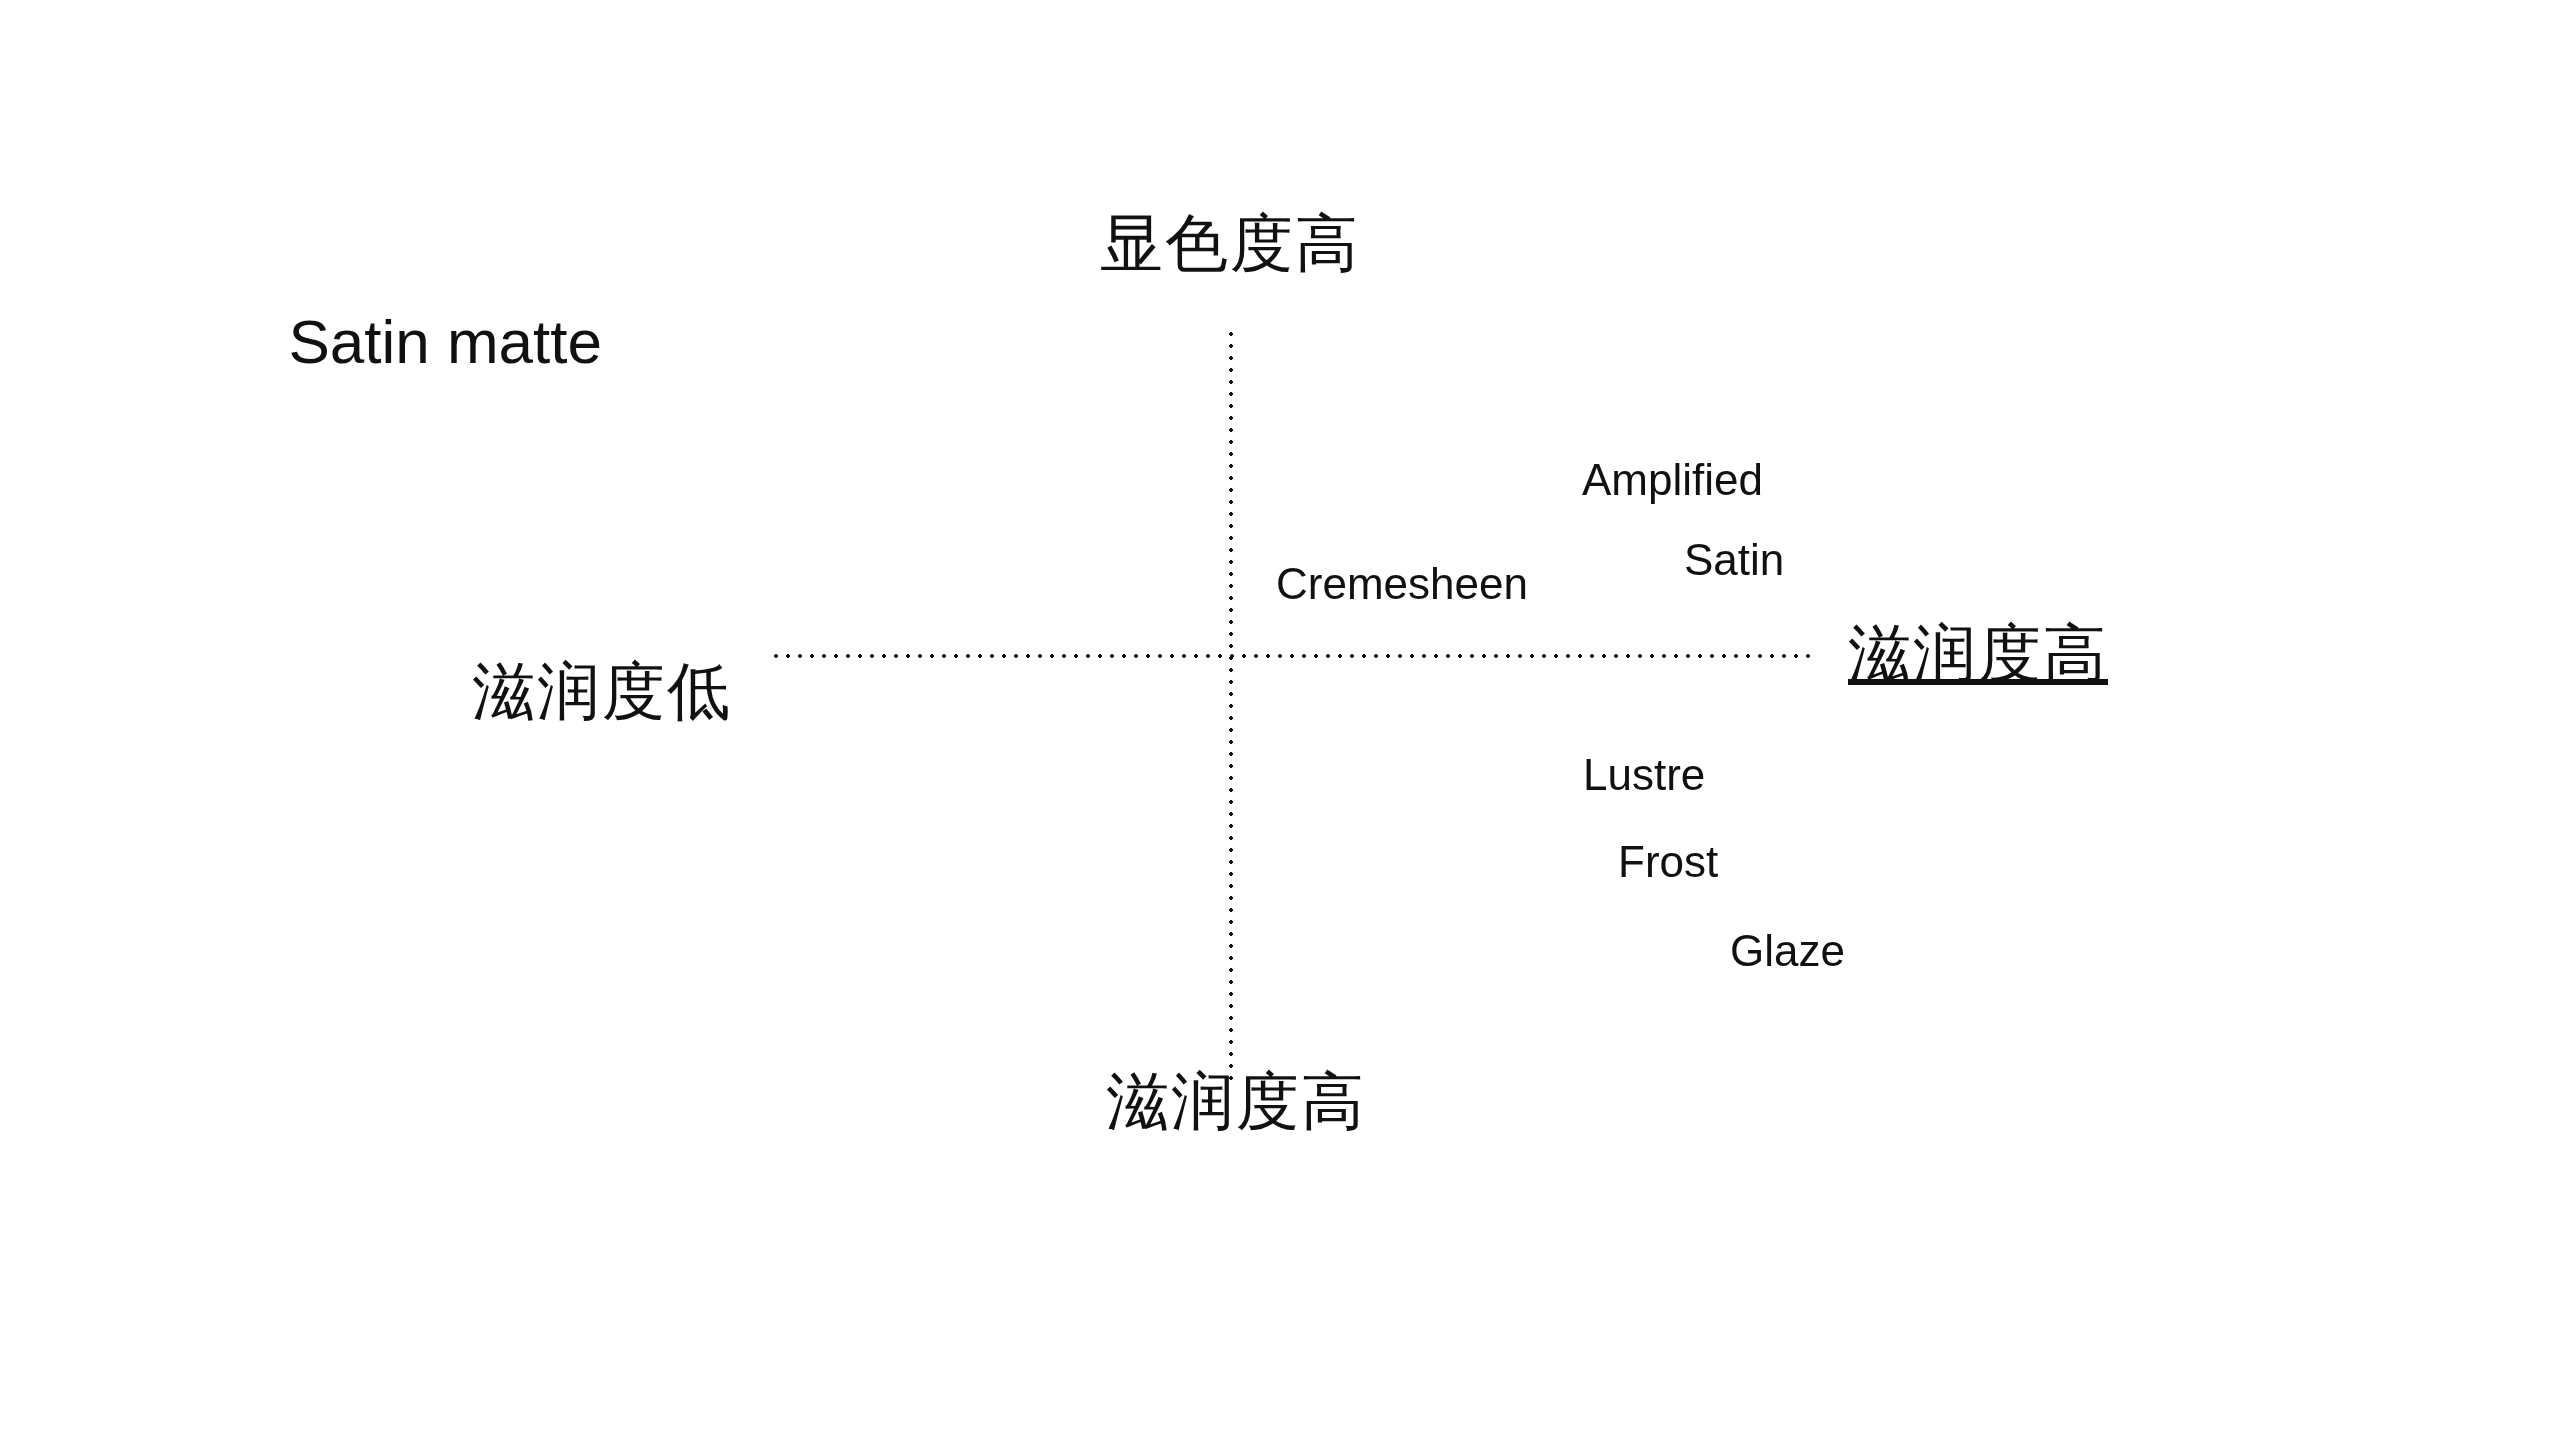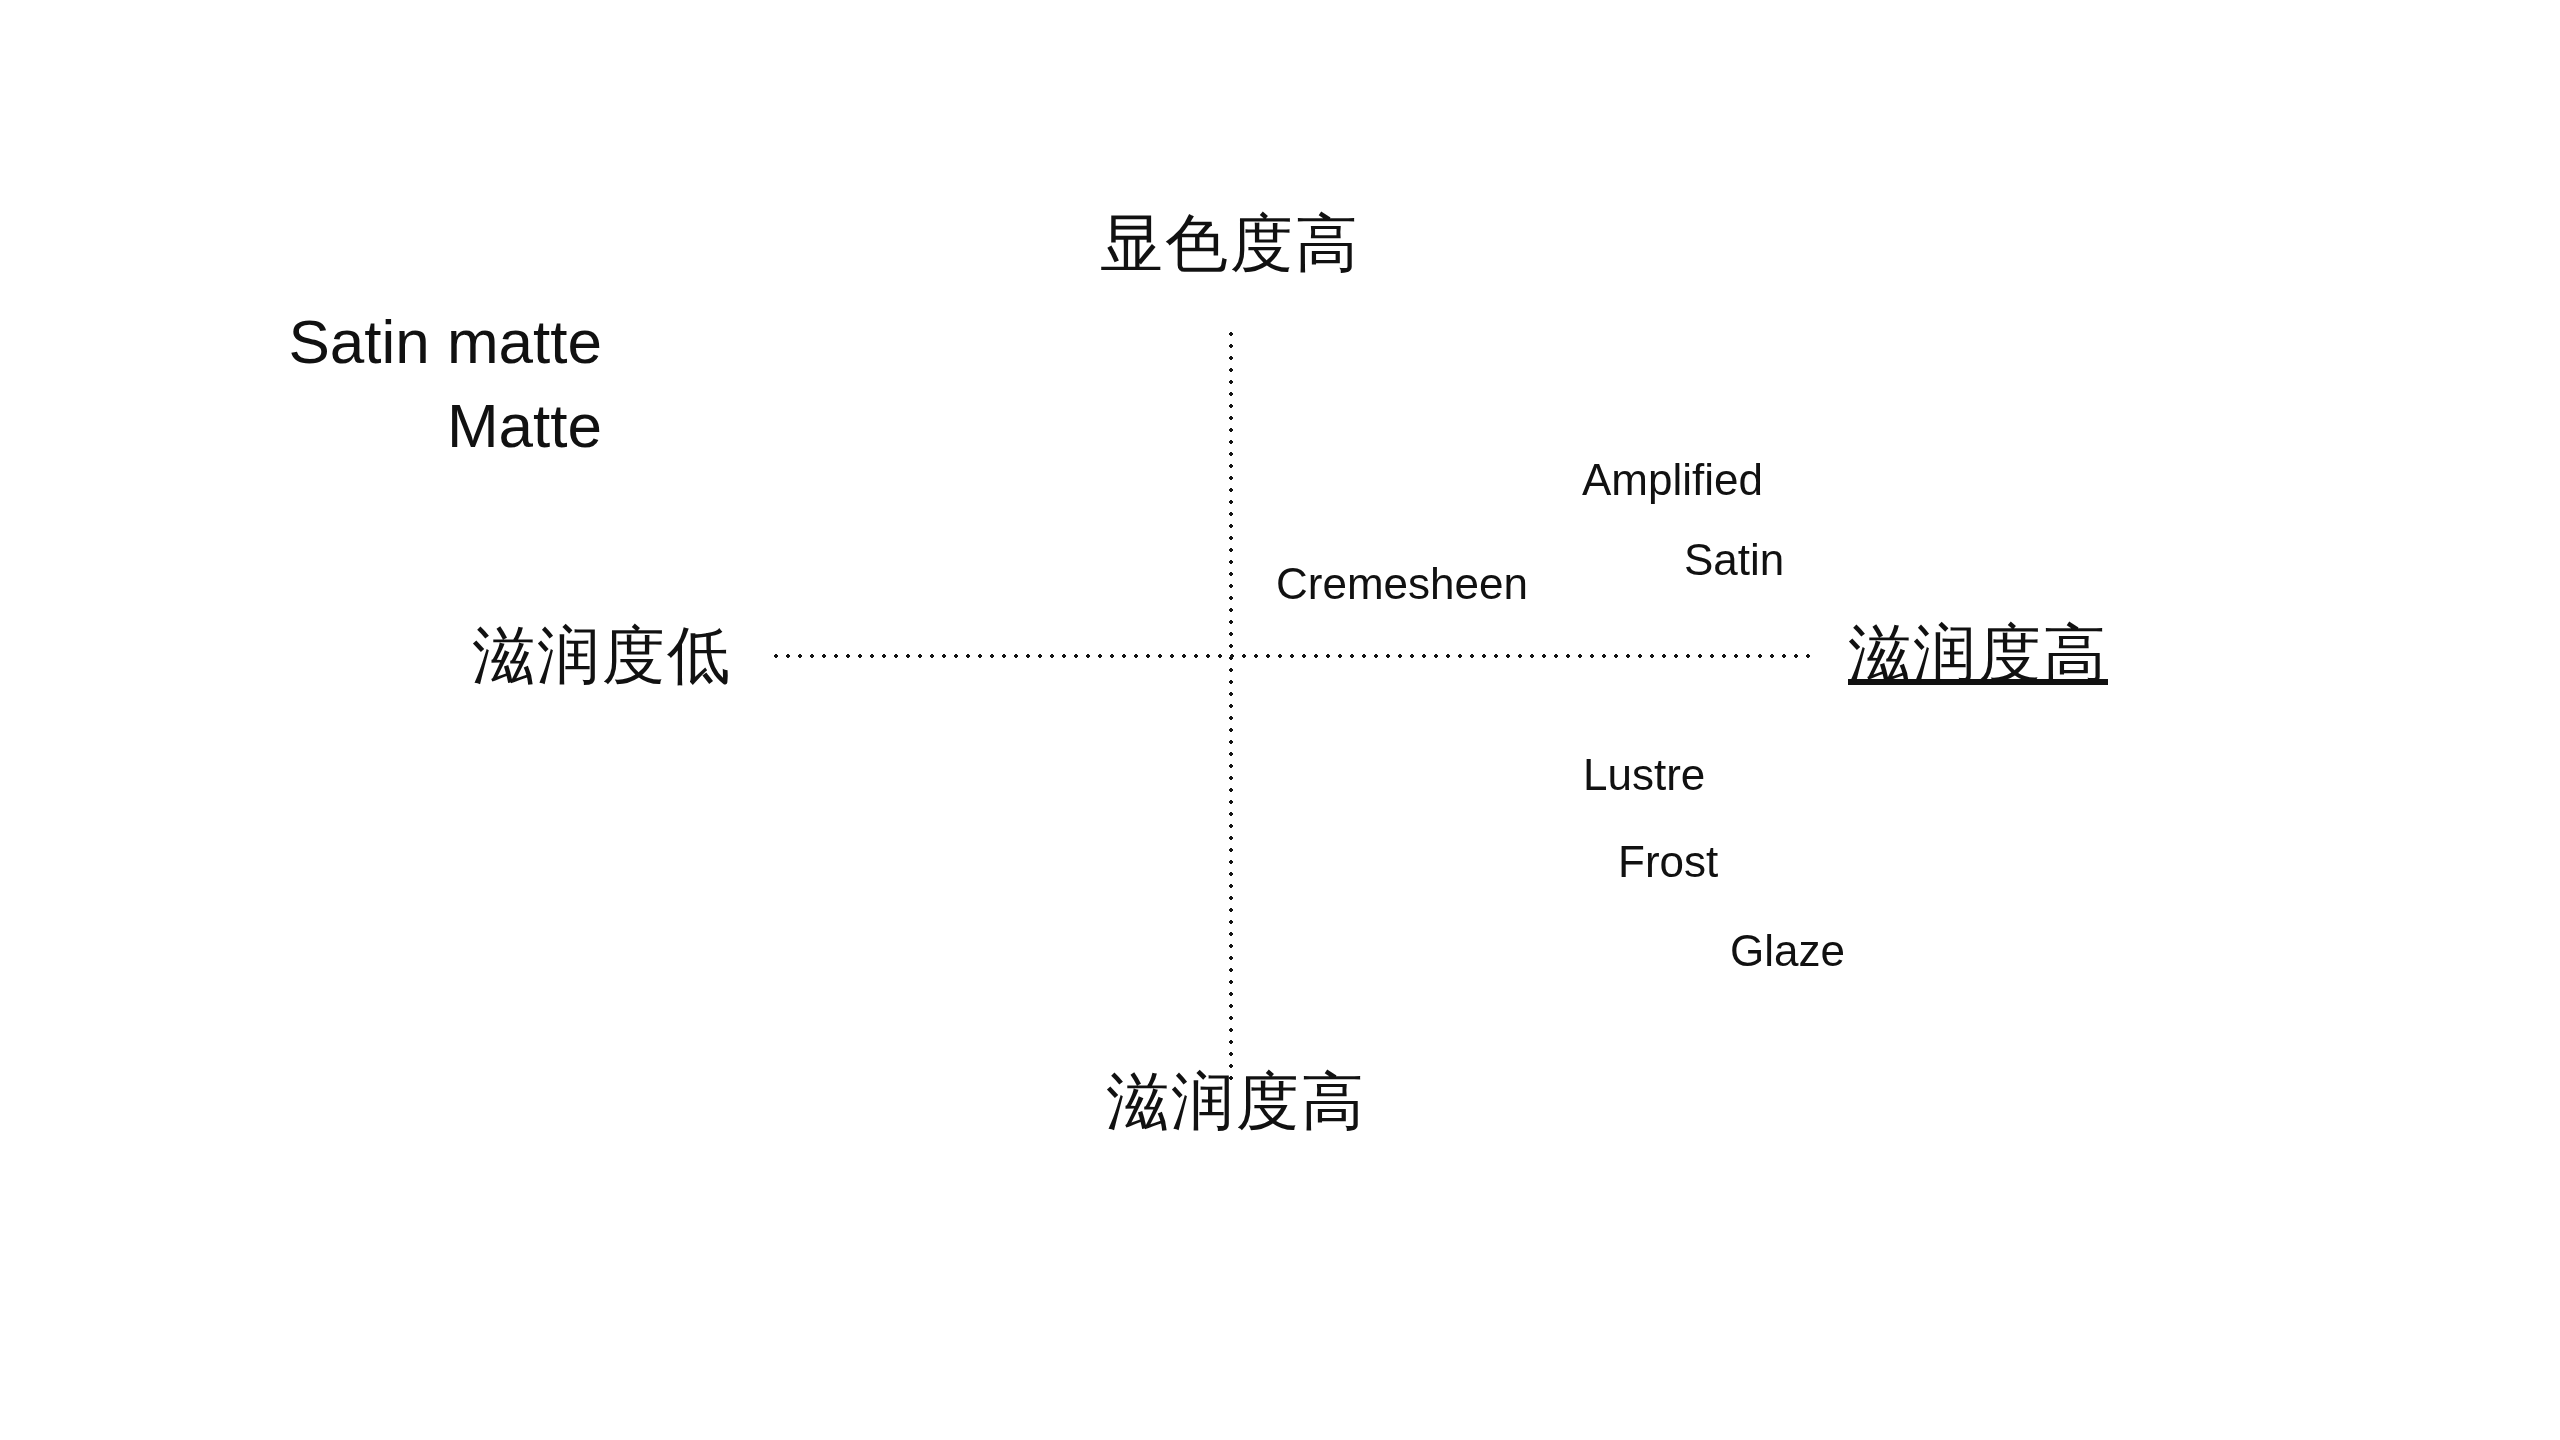--- a/index.html
+++ b/index.html
@@ -48,21 +48,21 @@
     top: 332px;
     width: 4px;
     height: 748px;
     background-image: radial-gradient(circle at 2px 2px, #141414 1.6px, transparent 1.9px);
     background-size: 4px 12px;
     background-repeat: repeat-y;
   }
   
   .axis-top    { left: 1100px; top: 212px; }
   .axis-bottom { left: 1106px; top: 1070px; }
-  .axis-left   { left: 472px;  top: 624px; }
+  .axis-left   { left: 472px;  top: 660px; }
   .axis-right  { left: 1848px; top: 622px; text-decoration: underline; }
   
   .tl-block {
     right: 1558px;
     top: 300px;
     text-align: right;
     line-height: 84px;
     font-size: 62px;
   }
   .item-amplified  { left: 1582px; top: 444px; }
@@ -80,21 +80,20 @@
   <div class="axis-v"></div>
   <div class="axis-h"></div>
 
   <div class="lbl cjk axis-top">显色度高</div>
   <div class="lbl cjk axis-bottom">滋润度高</div>
   <div class="lbl cjk axis-left">滋润度低</div>
   <div class="lbl cjk axis-right">滋润度高</div>
 
   <div class="lbl tl-block">
     <div>Satin matte</div>
-    <div>Matte</div>
   </div>
 
   <div class="lbl latin item-amplified">Amplified</div>
   <div class="lbl latin item-satin">Satin</div>
   <div class="lbl latin item-cremesheen">Cremesheen</div>
 
   <div class="lbl latin item-lustre">Lustre</div>
   <div class="lbl latin item-frost">Frost</div>
   <div class="lbl latin item-glaze">Glaze</div>
 

